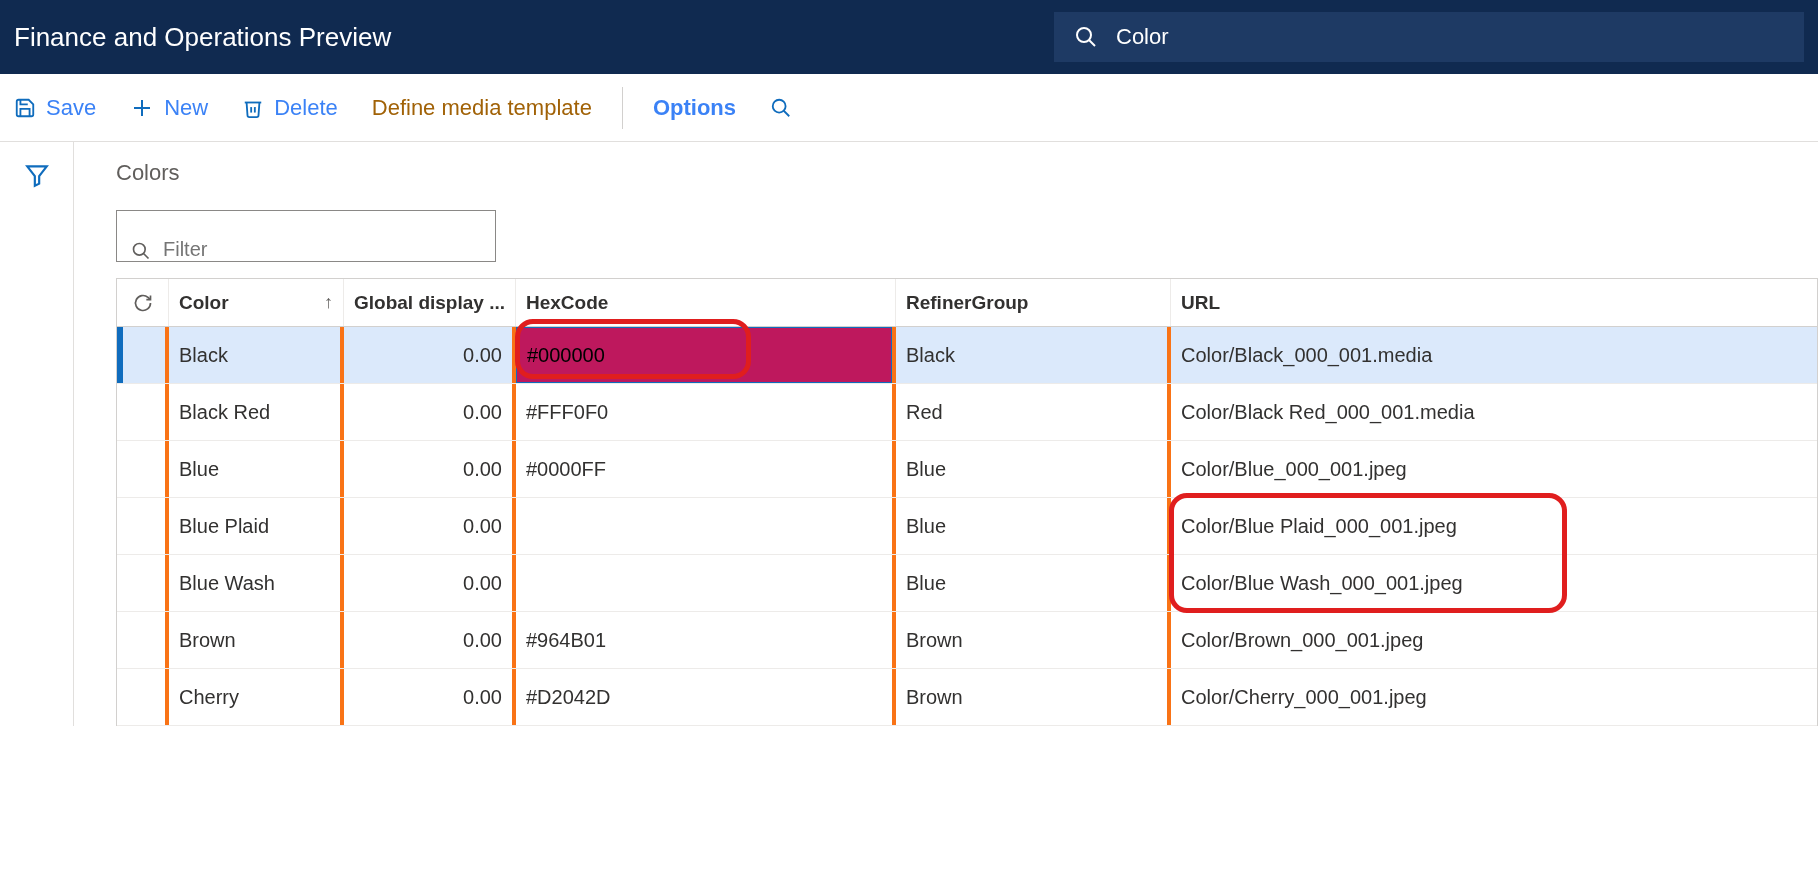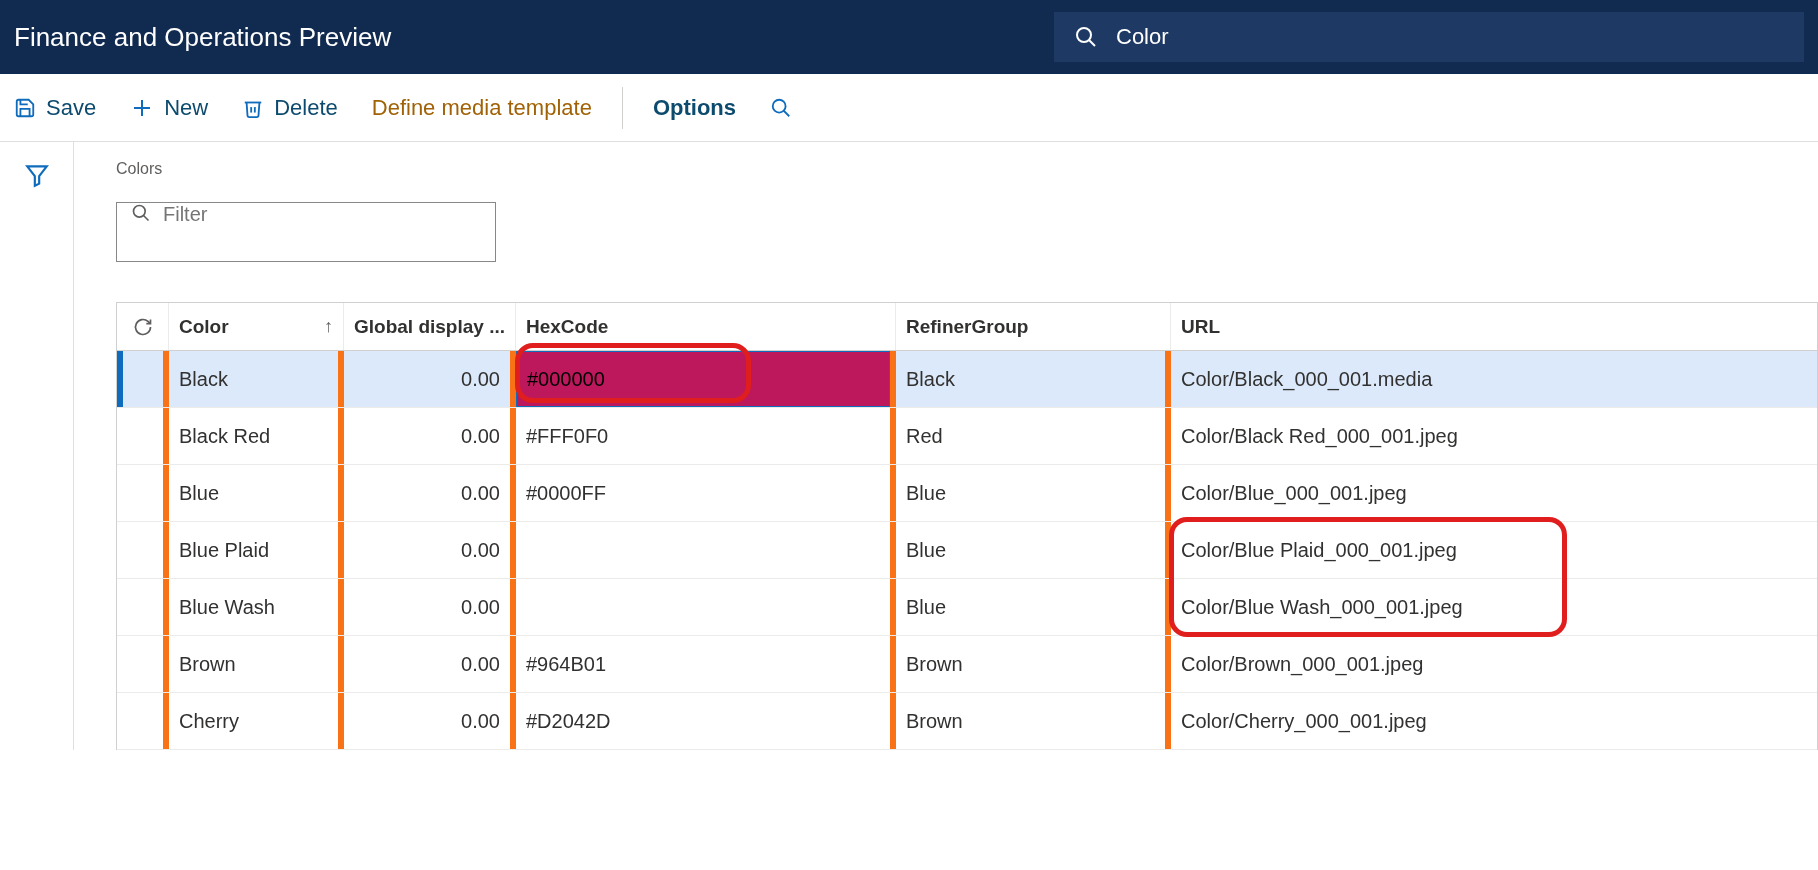--- a/index.html
+++ b/index.html
@@ -47,21 +47,21 @@
       display: flex;
       align-items: center;
       padding: 0 14px;
       gap: 34px;
     }
     .action-btn {
       display: flex;
       align-items: center;
       gap: 10px;
       font-size: 22px;
-      color: #0c4a6e;
+      color: #3b82f6;
       cursor: pointer;
       padding: 4px 0;
     }
     .action-btn svg { color: #0f6cbd; }
     .action-btn.plain { color: #a16207; }
     .divider {
       width: 1px;
       height: 42px;
       background: #d2d0ce;
       margin: 0 -4px;
@@ -80,34 +80,34 @@
       justify-content: center;
       align-items: flex-start;
     }
     .filter-rail svg { color: #0f6cbd; }
 
     .content {
       flex: 1;
       padding: 18px 0 0 42px;
     }
     .section-title {
-      font-size: 16px;
+      font-size: 22px;
       font-weight: 400;
       color: #605e5c;
       margin-bottom: 24px;
     }
     .filter-input {
       width: 380px;
-      height: 60px;
+      height: 52px;
       border: 1px solid #8a8886;
       display: flex;
-      align-items: flex-start;
+      align-items: flex-end;
       padding: 0 14px;
       gap: 12px;
-      margin-bottom: 40px;
+      margin-bottom: 16px;
     }
     .filter-input input {
       border: none;
       outline: none;
       font-size: 20px;
       flex: 1;
       color: #323130;
     }
     .filter-input svg { color: #605e5c; }
 
@@ -146,21 +146,21 @@
       height: 57px;
       border-bottom: 1px solid #edebe9;
       position: relative;
     }
     .cell {
       display: flex;
       align-items: center;
       padding: 0 10px;
       font-size: 20px;
       color: #323130;
-      border-right: 6px solid #f97316;
+      border-right: 4px solid #f97316;
       white-space: nowrap;
       overflow: hidden;
     }
     .cell:last-child { border-right: none; }
     .cell.num { justify-content: flex-end; }
 
     .grid-row.selected {
       background: #dbe9fb;
     }
     .grid-row.selected .cell:first-child::before {
@@ -299,21 +299,21 @@
             </div>
             <div class="cell">Black</div>
             <div class="cell">Color/Black_000_001.media</div>
           </div>
           <div class="grid-row">
             <div class="cell"></div>
             <div class="cell">Black Red</div>
             <div class="cell num">0.00</div>
             <div class="cell">#FFF0F0</div>
             <div class="cell">Red</div>
-            <div class="cell">Color/Black Red_000_001.jpeg</div>
+            <div class="cell">Color/Black Red_000_001.media</div>
           </div>
           <div class="grid-row">
             <div class="cell"></div>
             <div class="cell">Blue</div>
             <div class="cell num">0.00</div>
             <div class="cell">#0000FF</div>
             <div class="cell">Blue</div>
             <div class="cell">Color/Blue_000_001.jpeg</div>
           </div>
           <div class="grid-row">

